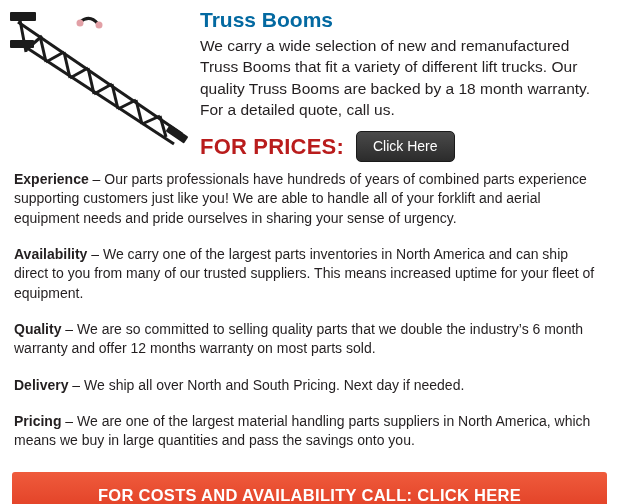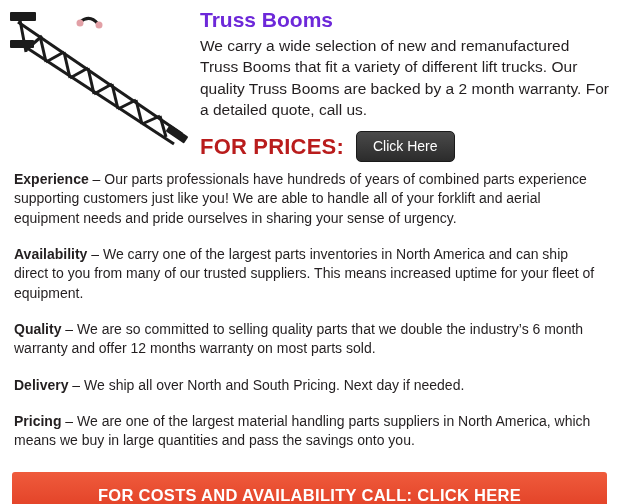--- a/index.html
+++ b/index.html
@@ -35,21 +35,21 @@
   }
   .hero-figure svg {
     display: block;
   }
   .intro {
     flex: 1 1 auto;
     padding-left: 4px;
     padding-top: 2px;
   }
   .title {
-    color: #6d28d9;
+    color: #0369a1;
     font-size: 21px;
     font-weight: bold;
     margin: 0 0 4px 0;
     line-height: 1.1;
   }
   .intro-para {
     font-size: 15.5px;
     line-height: 1.37;
     margin: 0;
     color: #231f20;
@@ -160,21 +160,21 @@
         <g fill="none" stroke="#1b1b1b" stroke-width="3">
           <path d="M74 16 q10 -8 18 2"></path>
         </g>
         <circle cx="74" cy="17" r="3.5" fill="#e2a0a6"></circle>
         <circle cx="93" cy="19" r="3.5" fill="#e2a0a6"></circle>
       </svg>
     </div>
 
     <div class="intro">
       <h1 class="title">Truss Booms</h1>
-      <p class="intro-para">We carry a wide selection of new and remanufactured Truss Booms that fit a variety of different lift trucks.  Our quality Truss Booms are backed by a 2 month warranty.  For a detailed quote, call us.</p>
+      <p class="intro-para">We carry a wide selection of new and remanufactured Truss Booms that fit a variety of different lift trucks.  Our quality Truss Booms are backed by a 18 month warranty.  For a detailed quote, call us.</p>
 
       <div class="prices-row">
         <span class="prices-label">FOR PRICES:</span>
         <a class="click-here-btn" href="#">Click Here</a>
       </div>
     </div>
   </div>
 
   <div class="sections">
 

